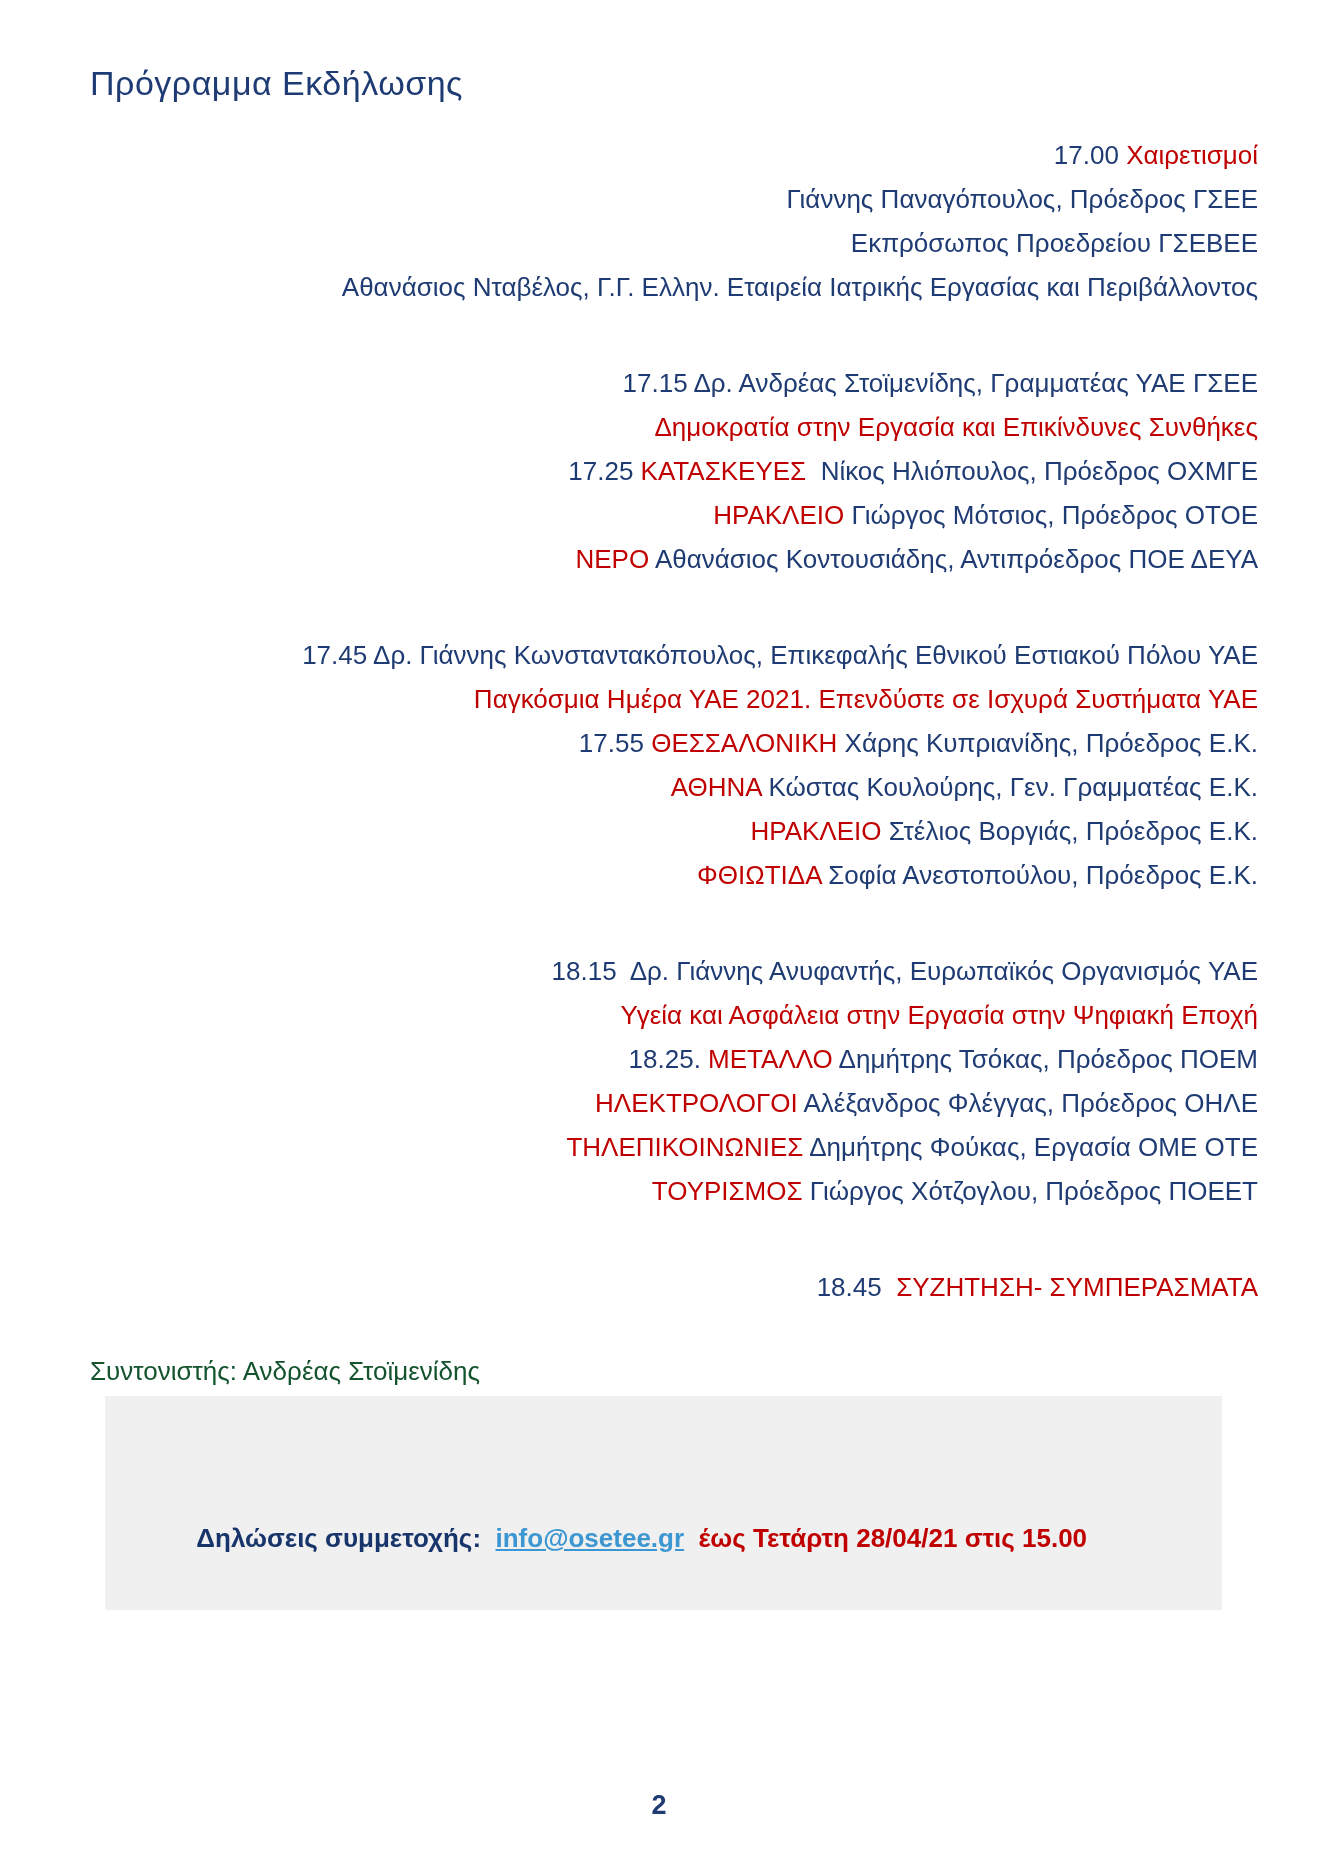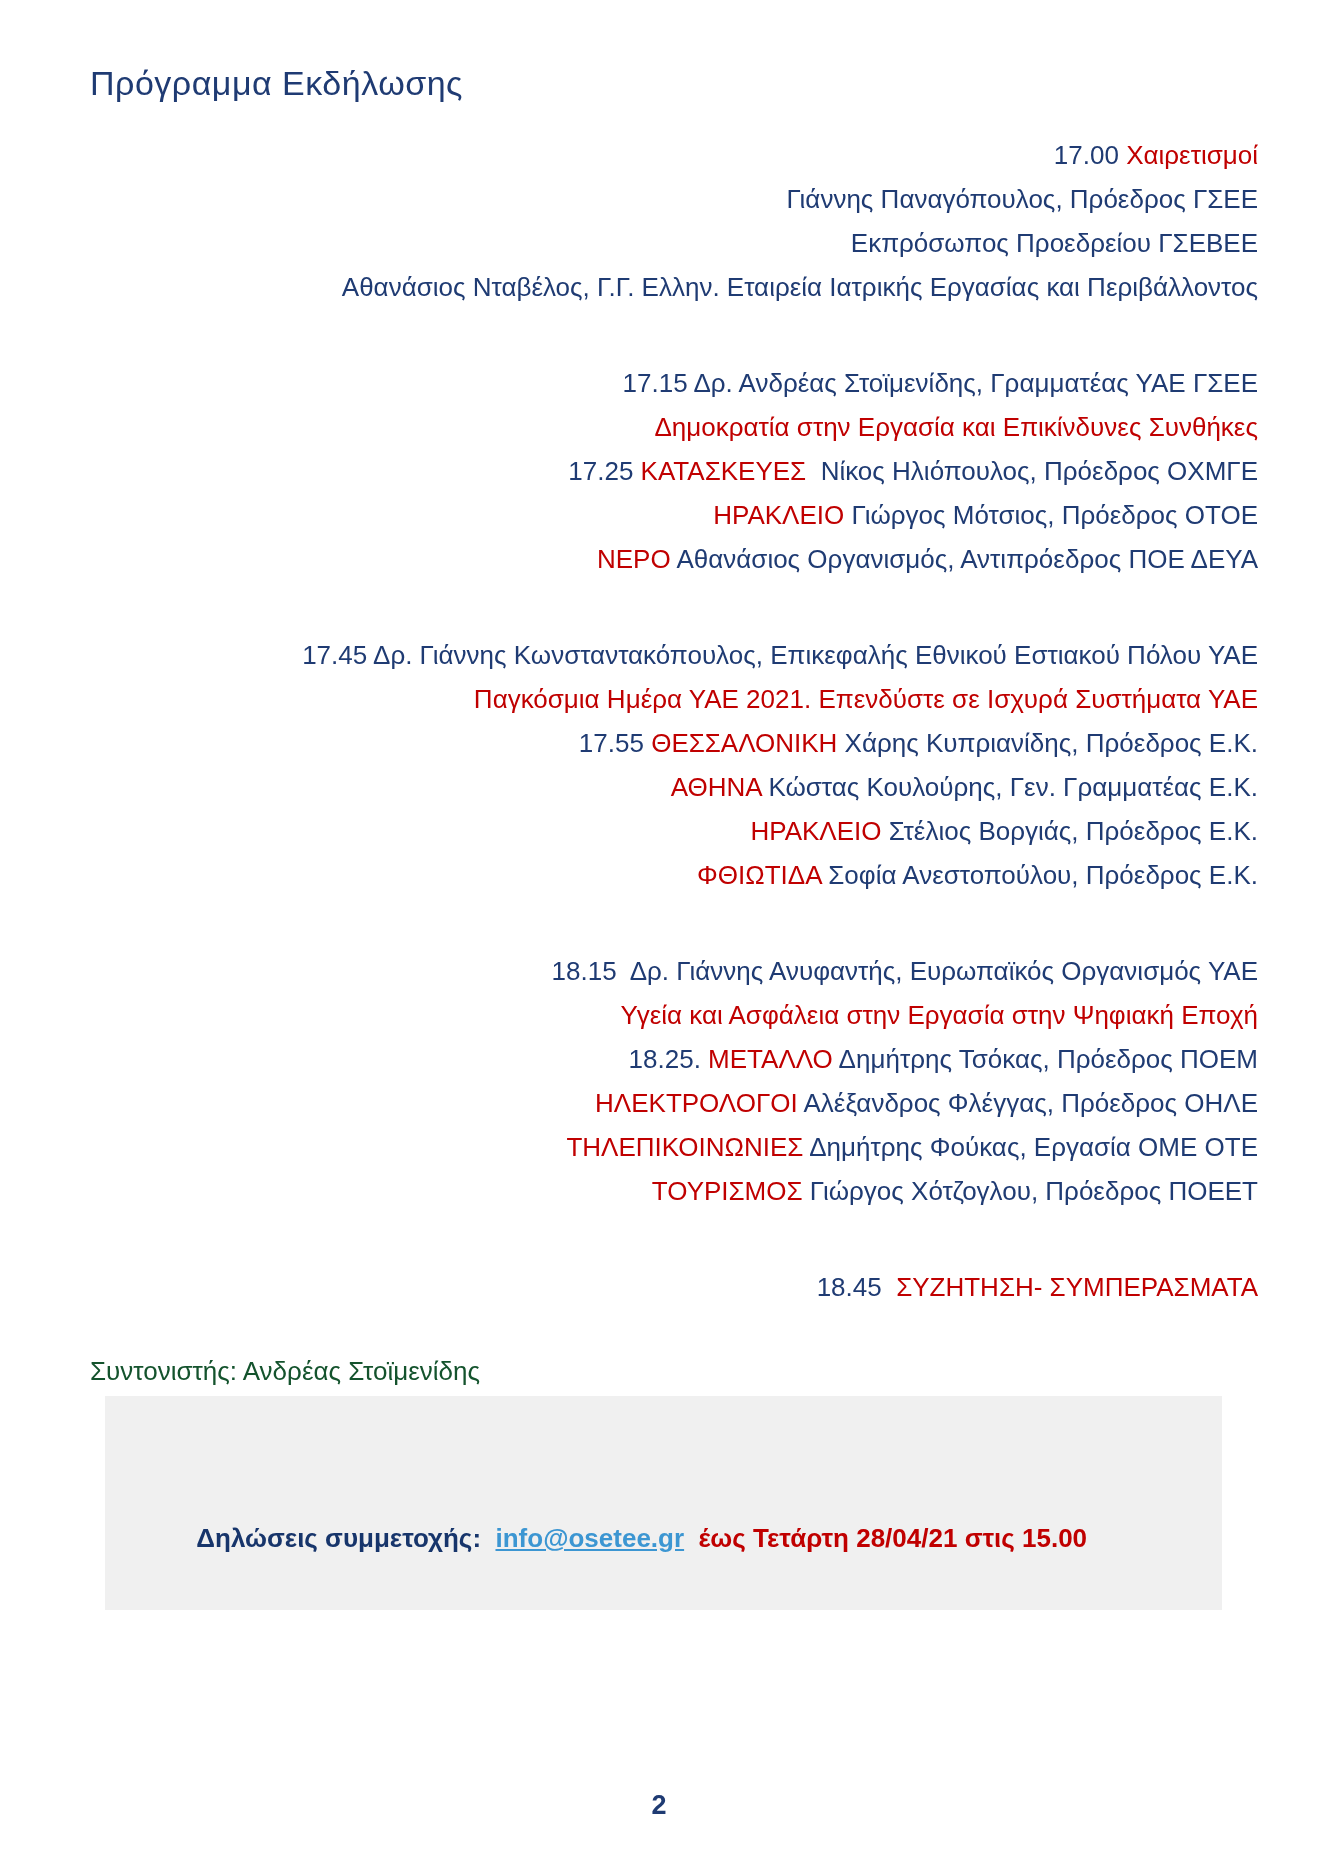--- a/index.html
+++ b/index.html
@@ -85,21 +85,21 @@
 
   <div class="schedule">
       <div class="line"><span class="seg-blue">17.00 </span><span class="seg-red">Χαιρετισμοί</span></div>
       <div class="line indent"><span class="seg-blue">Γιάννης Παναγόπουλος, Πρόεδρος ΓΣΕΕ</span></div>
       <div class="line indent"><span class="seg-blue">Εκπρόσωπος Προεδρείου ΓΣΕΒΕΕ</span></div>
       <div class="line indent"><span class="seg-blue">Αθανάσιος Νταβέλος, Γ.Γ. Ελλην. Εταιρεία Ιατρικής Εργασίας και Περιβάλλοντος</span></div>
       <div class="line gap"><span class="seg-blue">17.15 Δρ. Ανδρέας Στοϊμενίδης, Γραμματέας ΥΑΕ ΓΣΕΕ</span></div>
       <div class="line indent"><span class="seg-red">Δημοκρατία στην Εργασία και Επικίνδυνες Συνθήκες</span></div>
       <div class="line"><span class="seg-blue">17.25 </span><span class="seg-red">ΚΑΤΑΣΚΕΥΕΣ </span><span class="seg-blue"> Νίκος Ηλιόπουλος, Πρόεδρος ΟΧΜΓΕ</span></div>
       <div class="line indent"><span class="seg-red">ΗΡΑΚΛΕΙΟ </span><span class="seg-blue">Γιώργος Μότσιος, Πρόεδρος ΟΤΟΕ</span></div>
-      <div class="line indent"><span class="seg-red">ΝΕΡΟ </span><span class="seg-blue">Αθανάσιος Οργανισμός, Αντιπρόεδρος ΠΟΕ ΔΕΥΑ</span></div>
+      <div class="line indent"><span class="seg-red">ΝΕΡΟ </span><span class="seg-blue">Αθανάσιος Κοντουσιάδης, Αντιπρόεδρος ΠΟΕ ΔΕΥΑ</span></div>
       <div class="line gap"><span class="seg-blue">17.45 Δρ. Γιάννης Κωνσταντακόπουλος, Επικεφαλής Εθνικού Εστιακού Πόλου ΥΑΕ</span></div>
       <div class="line indent"><span class="seg-red">Παγκόσμια Ημέρα ΥΑΕ 2021. Επενδύστε σε Ισχυρά Συστήματα ΥΑΕ</span></div>
       <div class="line"><span class="seg-blue">17.55 </span><span class="seg-red">ΘΕΣΣΑΛΟΝΙΚΗ </span><span class="seg-blue">Χάρης Κυπριανίδης, Πρόεδρος Ε.Κ.</span></div>
       <div class="line indent"><span class="seg-red">ΑΘΗΝΑ </span><span class="seg-blue">Κώστας Κουλούρης, Γεν. Γραμματέας Ε.Κ.</span></div>
       <div class="line indent"><span class="seg-red">ΗΡΑΚΛΕΙΟ </span><span class="seg-blue">Στέλιος Βοργιάς, Πρόεδρος Ε.Κ.</span></div>
       <div class="line indent"><span class="seg-red">ΦΘΙΩΤΙΔΑ </span><span class="seg-blue">Σοφία Ανεστοπούλου, Πρόεδρος Ε.Κ.</span></div>
       <div class="line gap"><span class="seg-blue">18.15  Δρ. Γιάννης Ανυφαντής, Ευρωπαϊκός Οργανισμός ΥΑΕ</span></div>
       <div class="line indent"><span class="seg-red"> Υγεία και Ασφάλεια στην Εργασία στην Ψηφιακή Εποχή</span></div>
       <div class="line"><span class="seg-blue">18.25. </span><span class="seg-red">ΜΕΤΑΛΛΟ </span><span class="seg-blue">Δημήτρης Τσόκας, Πρόεδρος ΠΟΕΜ</span></div>
       <div class="line indent"><span class="seg-red"> ΗΛΕΚΤΡΟΛΟΓΟΙ </span><span class="seg-blue">Αλέξανδρος Φλέγγας, Πρόεδρος ΟΗΛΕ</span></div>

